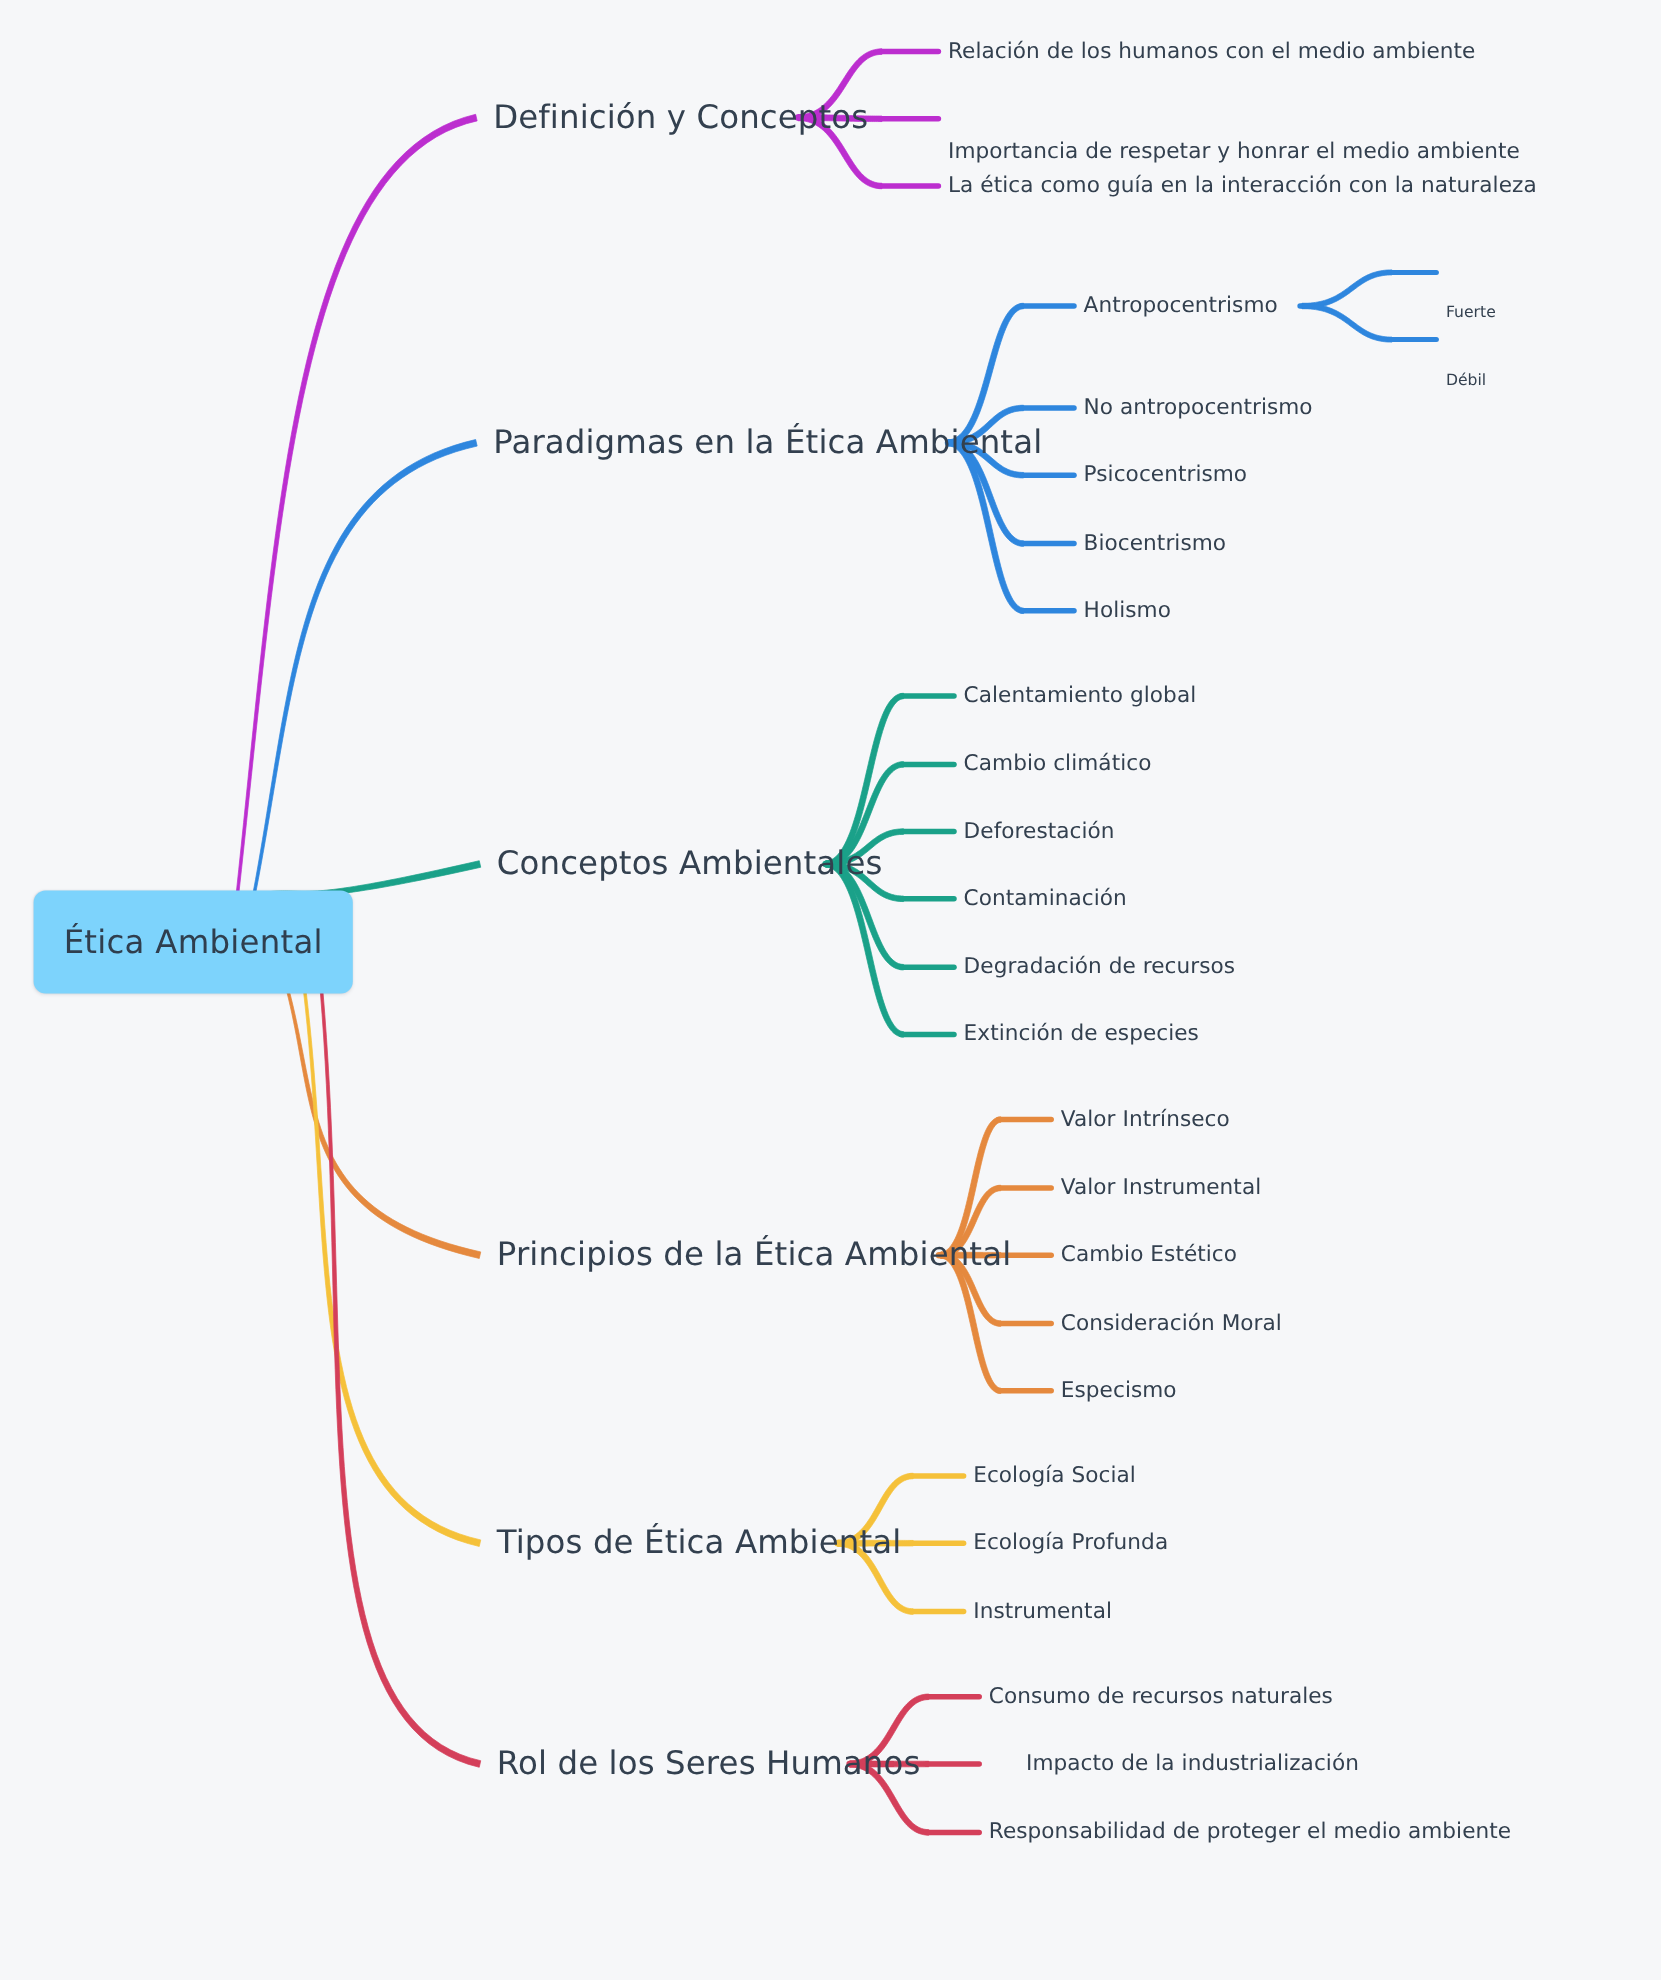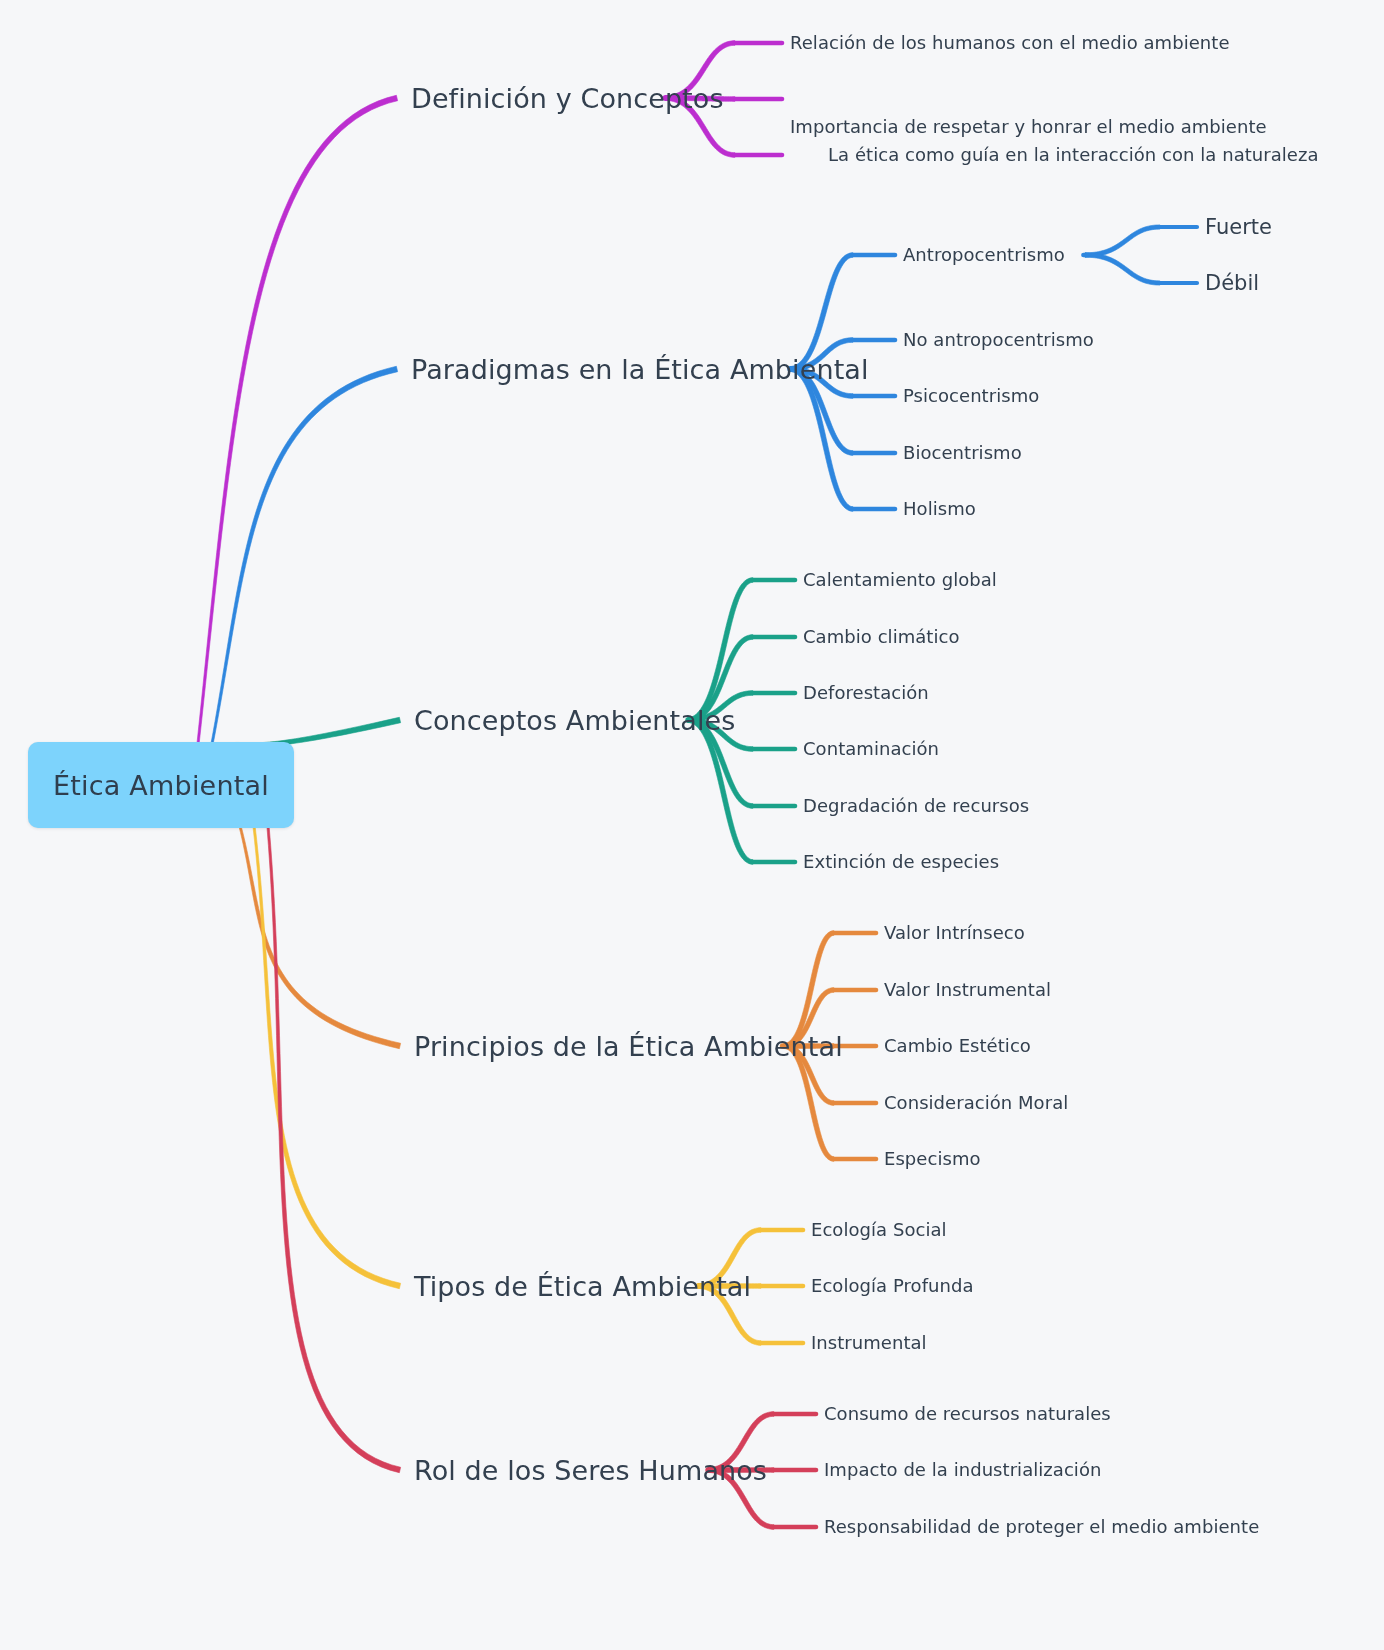--- a/index.html
+++ b/index.html
@@ -31,21 +31,22 @@
   }
   .node-label.lvl1 {
     font-size: 27px;
     letter-spacing: 0.1px;
   }
   .node-label.lvl2 {
     font-size: 18px;
     letter-spacing: 0.05px;
   }
   .node-label.lvl3 {
-    font-size: 21px;
+    font-size: 13px;
+    margin-top: 34px;
   }
   .root-node {
     position: absolute;
     background: #ffffff;
     border-radius: 10px;
     box-shadow: 0 1px 3px rgba(30, 40, 60, 0.10), 0 0 1px rgba(30,40,60,.06);
     display: flex;
     align-items: center;
     justify-content: center;
   }
@@ -129,21 +130,21 @@
       <path d="M708.00,1472.50 L710.06,1472.56 L712.02,1472.76 L713.89,1473.08 L715.68,1473.51 L717.39,1474.06 L719.04,1474.71 L720.62,1475.47 L722.15,1476.33 L723.62,1477.28 L725.04,1478.33 L726.42,1479.46 L727.75,1480.67 L729.05,1481.97 L730.30,1483.33 L731.52,1484.76 L732.71,1486.26 L733.87,1487.81 L735.01,1489.41 L736.11,1491.05 L737.20,1492.73 L738.27,1494.44 L739.32,1496.18 L740.36,1497.93 L741.40,1499.70 L742.43,1501.48 L743.45,1503.25 L744.48,1505.02 L745.52,1506.77 L746.56,1508.51 L747.62,1510.22 L748.70,1511.91 L749.80,1513.55 L750.92,1515.16 L752.08,1516.71 L753.27,1518.21 L754.51,1519.65 L755.78,1521.03 L757.11,1522.32 L758.50,1523.54 L759.94,1524.66 L761.45,1525.69 L763.03,1526.60 L764.68,1527.40 L766.40,1528.07 L768.19,1528.60 L770.06,1528.99 L771.99,1529.22 L774.00,1529.30 L774.00,1524.70 L772.37,1524.63 L770.82,1524.43 L769.33,1524.12 L767.91,1523.69 L766.54,1523.15 L765.22,1522.50 L763.94,1521.75 L762.70,1520.89 L761.49,1519.94 L760.30,1518.90 L759.15,1517.76 L758.02,1516.53 L756.91,1515.23 L755.83,1513.85 L754.76,1512.40 L753.71,1510.89 L752.68,1509.32 L751.65,1507.71 L750.63,1506.04 L749.62,1504.34 L748.61,1502.61 L747.60,1500.86 L746.58,1499.08 L745.55,1497.30 L744.51,1495.50 L743.46,1493.71 L742.38,1491.92 L741.29,1490.15 L740.16,1488.39 L739.00,1486.66 L737.81,1484.96 L736.58,1483.30 L735.30,1481.68 L733.97,1480.10 L732.59,1478.59 L731.15,1477.14 L729.64,1475.76 L728.07,1474.45 L726.43,1473.24 L724.71,1472.11 L722.92,1471.09 L721.04,1470.18 L719.08,1469.39 L717.03,1468.73 L714.90,1468.21 L712.69,1467.82 L710.39,1467.58 L708.00,1467.50 Z" fill="#d43f5a" stroke="#d43f5a" stroke-width="0.6" stroke-linejoin="round"></path>
       <path d="M772,1527 L816,1527" stroke="#d43f5a" stroke-width="4.6" fill="none" stroke-linecap="round" stroke-linejoin="round"></path>
     </svg>
   <div id="nodes-layer">
       <div class="root-node" style="left: 28px; top: 742px; width: 266px; height: 86px; background: #7dd3fc;">
         <span class="root-text">Ética Ambiental</span>
       </div>
       <div class="node-label lvl1" style="left: 411px; top: 98px; transform: translateY(-50%);">Definición y Conceptos</div>
       <div class="node-label lvl2" style="left: 790px; top: 43px; transform: translateY(-50%);">Relación de los humanos con el medio ambiente</div>
       <div class="node-label lvl2" style="left: 790px; top: 99px; transform: translateY(-50%); margin-top: 28px;">Importancia de respetar y honrar el medio ambiente</div>
-      <div class="node-label lvl2" style="left: 828px; top: 155px; transform: translateY(-50%);">La ética como guía en la interacción con la naturaleza</div>
+      <div class="node-label lvl2" style="left: 790px; top: 155px; transform: translateY(-50%);">La ética como guía en la interacción con la naturaleza</div>
       <div class="node-label lvl1" style="left: 411px; top: 369px; transform: translateY(-50%);">Paradigmas en la Ética Ambiental</div>
       <div class="node-label lvl2" style="left: 903px; top: 255px; transform: translateY(-50%);">Antropocentrismo</div>
       <div class="node-label lvl3" style="left: 1205px; top: 227px; transform: translateY(-50%);">Fuerte</div>
       <div class="node-label lvl3" style="left: 1205px; top: 283px; transform: translateY(-50%);">Débil</div>
       <div class="node-label lvl2" style="left: 903px; top: 340px; transform: translateY(-50%);">No antropocentrismo</div>
       <div class="node-label lvl2" style="left: 903px; top: 396px; transform: translateY(-50%);">Psicocentrismo</div>
       <div class="node-label lvl2" style="left: 903px; top: 453px; transform: translateY(-50%);">Biocentrismo</div>
       <div class="node-label lvl2" style="left: 903px; top: 509px; transform: translateY(-50%);">Holismo</div>
       <div class="node-label lvl1" style="left: 414px; top: 720px; transform: translateY(-50%);">Conceptos Ambientales</div>
       <div class="node-label lvl2" style="left: 803px; top: 580px; transform: translateY(-50%);">Calentamiento global</div>
@@ -157,16 +158,16 @@
       <div class="node-label lvl2" style="left: 884px; top: 990px; transform: translateY(-50%);">Valor Instrumental</div>
       <div class="node-label lvl2" style="left: 884px; top: 1046px; transform: translateY(-50%);">Cambio Estético</div>
       <div class="node-label lvl2" style="left: 884px; top: 1103px; transform: translateY(-50%);">Consideración Moral</div>
       <div class="node-label lvl2" style="left: 884px; top: 1159px; transform: translateY(-50%);">Especismo</div>
       <div class="node-label lvl1" style="left: 414px; top: 1286px; transform: translateY(-50%);">Tipos de Ética Ambiental</div>
       <div class="node-label lvl2" style="left: 811px; top: 1230px; transform: translateY(-50%);">Ecología Social</div>
       <div class="node-label lvl2" style="left: 811px; top: 1286px; transform: translateY(-50%);">Ecología Profunda</div>
       <div class="node-label lvl2" style="left: 811px; top: 1343px; transform: translateY(-50%);">Instrumental</div>
       <div class="node-label lvl1" style="left: 414px; top: 1470px; transform: translateY(-50%);">Rol de los Seres Humanos</div>
       <div class="node-label lvl2" style="left: 824px; top: 1414px; transform: translateY(-50%);">Consumo de recursos naturales</div>
-      <div class="node-label lvl2" style="left: 824px; top: 1470px; transform: translateY(-50%);">Impacto de la industrialización</div>
+      <div class="node-label lvl2" style="left: 855px; top: 1470px; transform: translateY(-50%);">Impacto de la industrialización</div>
       <div class="node-label lvl2" style="left: 824px; top: 1527px; transform: translateY(-50%);">Responsabilidad de proteger el medio ambiente</div>
     </div>
 </div>
 
 </body></html>

